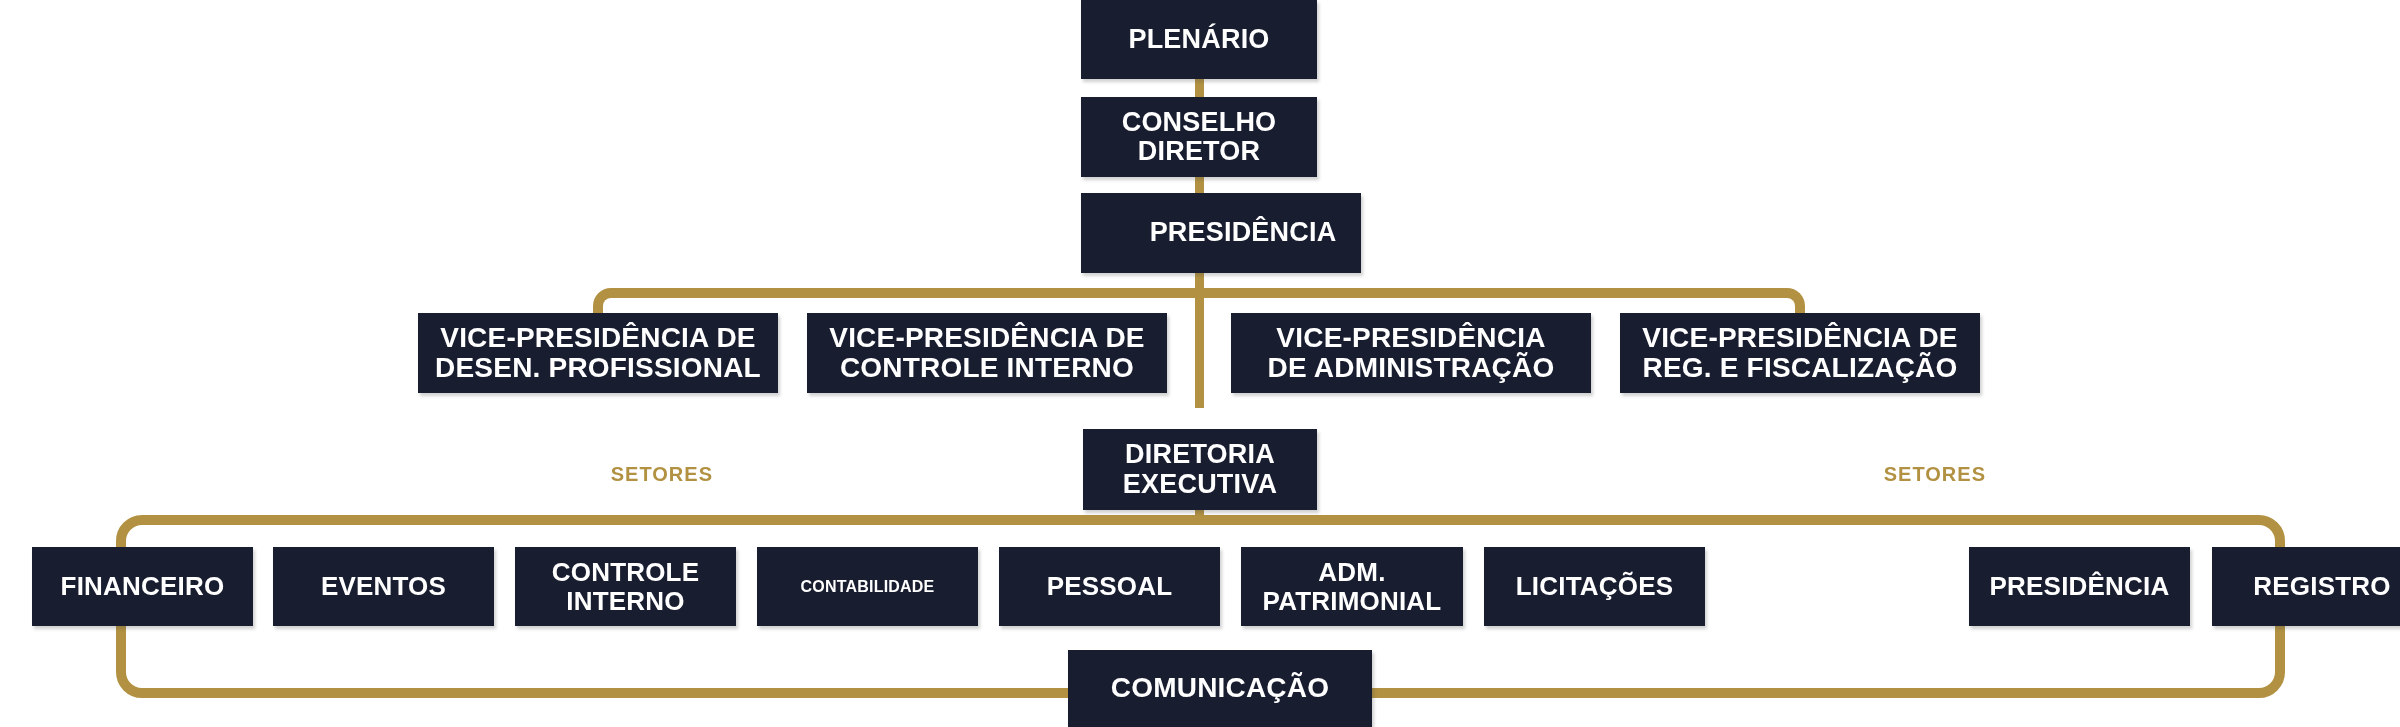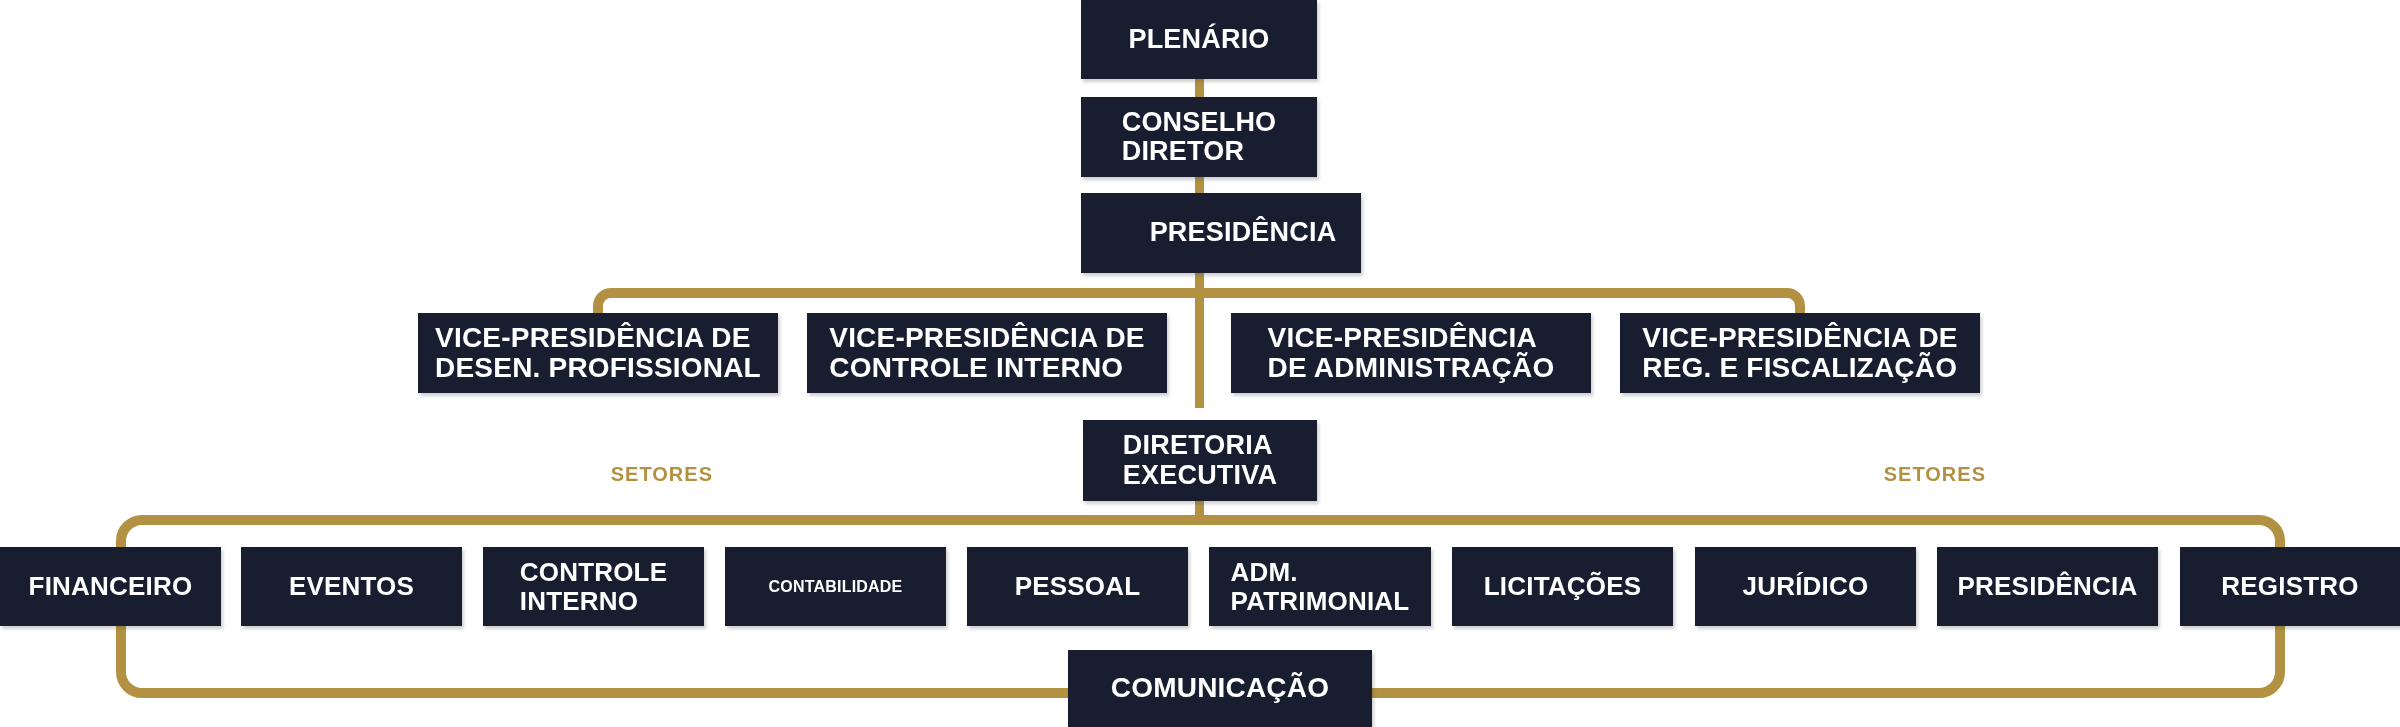--- a/index.html
+++ b/index.html
@@ -36,30 +36,31 @@
     background: transparent;
   }
   
   .node {
     position: absolute;
     background: #191d30;
     color: #ffffff;
     display: flex;
     align-items: center;
     justify-content: center;
+    text-align: center;
     font-weight: 700;
     font-size: 27px;
     line-height: 1.08;
     letter-spacing: 0.2px;
     white-space: pre-line;
     z-index: 2;
     box-shadow: 2px 3px 3px rgba(70,70,70,0.25);
   }
   .node.vp     { font-size: 28px; }
-  .node.sector { font-size: 26px; }
+  .node.sector { font-size: 26px; margin-left: 32px; }
   .node.small  { font-size: 16px; }
   .setores-label {
     position: absolute;
     color: #b29242;
     font-weight: 700;
     font-size: 20px;
     letter-spacing: 1px;
     text-align: right;
     width: 300px;
     z-index: 2;
@@ -89,34 +90,33 @@
 
   <div class="node vp" style="left:807px; top:313px; width:360px; height:80px;">VICE-PRESIDÊNCIA DE
 CONTROLE INTERNO</div>
 
   <div class="node vp" style="left:1231px; top:313px; width:360px; height:80px;">VICE-PRESIDÊNCIA
 DE ADMINISTRAÇÃO</div>
 
   <div class="node vp" style="left:1620px; top:313px; width:360px; height:80px;">VICE-PRESIDÊNCIA DE
 REG. E FISCALIZAÇÃO</div>
 
-  <div class="node" style="left:1083px; top:420px; width:234px; height:81px;">DIRETORIA
+  <div class="node" style="left:1083px; top:429px; width:234px; height:81px;">DIRETORIA
 EXECUTIVA</div>
 
   <div class="setores-label" style="left:413px; top:463px;">SETORES</div>
   <div class="setores-label" style="left:1686px; top:463px;">SETORES</div>
 
   <div class="node sector" style="left:0px; top:547px; width:221px; height:79px;">FINANCEIRO</div>
   <div class="node sector" style="left:241px; top:547px; width:221px; height:79px;">EVENTOS</div>
   <div class="node sector" style="left:483px; top:547px; width:221px; height:79px;">CONTROLE
 INTERNO</div>
   <div class="node sector small" style="left:725px; top:547px; width:221px; height:79px;">CONTABILIDADE</div>
   <div class="node sector" style="left:967px; top:547px; width:221px; height:79px;">PESSOAL</div>
   <div class="node sector" style="left:1209px; top:547px; width:222px; height:79px;">ADM.
 PATRIMONIAL</div>
   <div class="node sector" style="left:1452px; top:547px; width:221px; height:79px;">LICITAÇÕES</div>
-  <div class="node sector" style="left:1695px; top:547px; width:221px; height:79px;">JURÍDICO</div>
   <div class="node sector" style="left:1937px; top:547px; width:221px; height:79px;">PRESIDÊNCIA</div>
   <div class="node sector" style="left:2180px; top:547px; width:220px; height:79px;">REGISTRO</div>
 
   <div class="node" style="left:1068px; top:650px; width:304px; height:77px; font-size:28px;">COMUNICAÇÃO</div>
 
 </div>
 
 </body></html>

